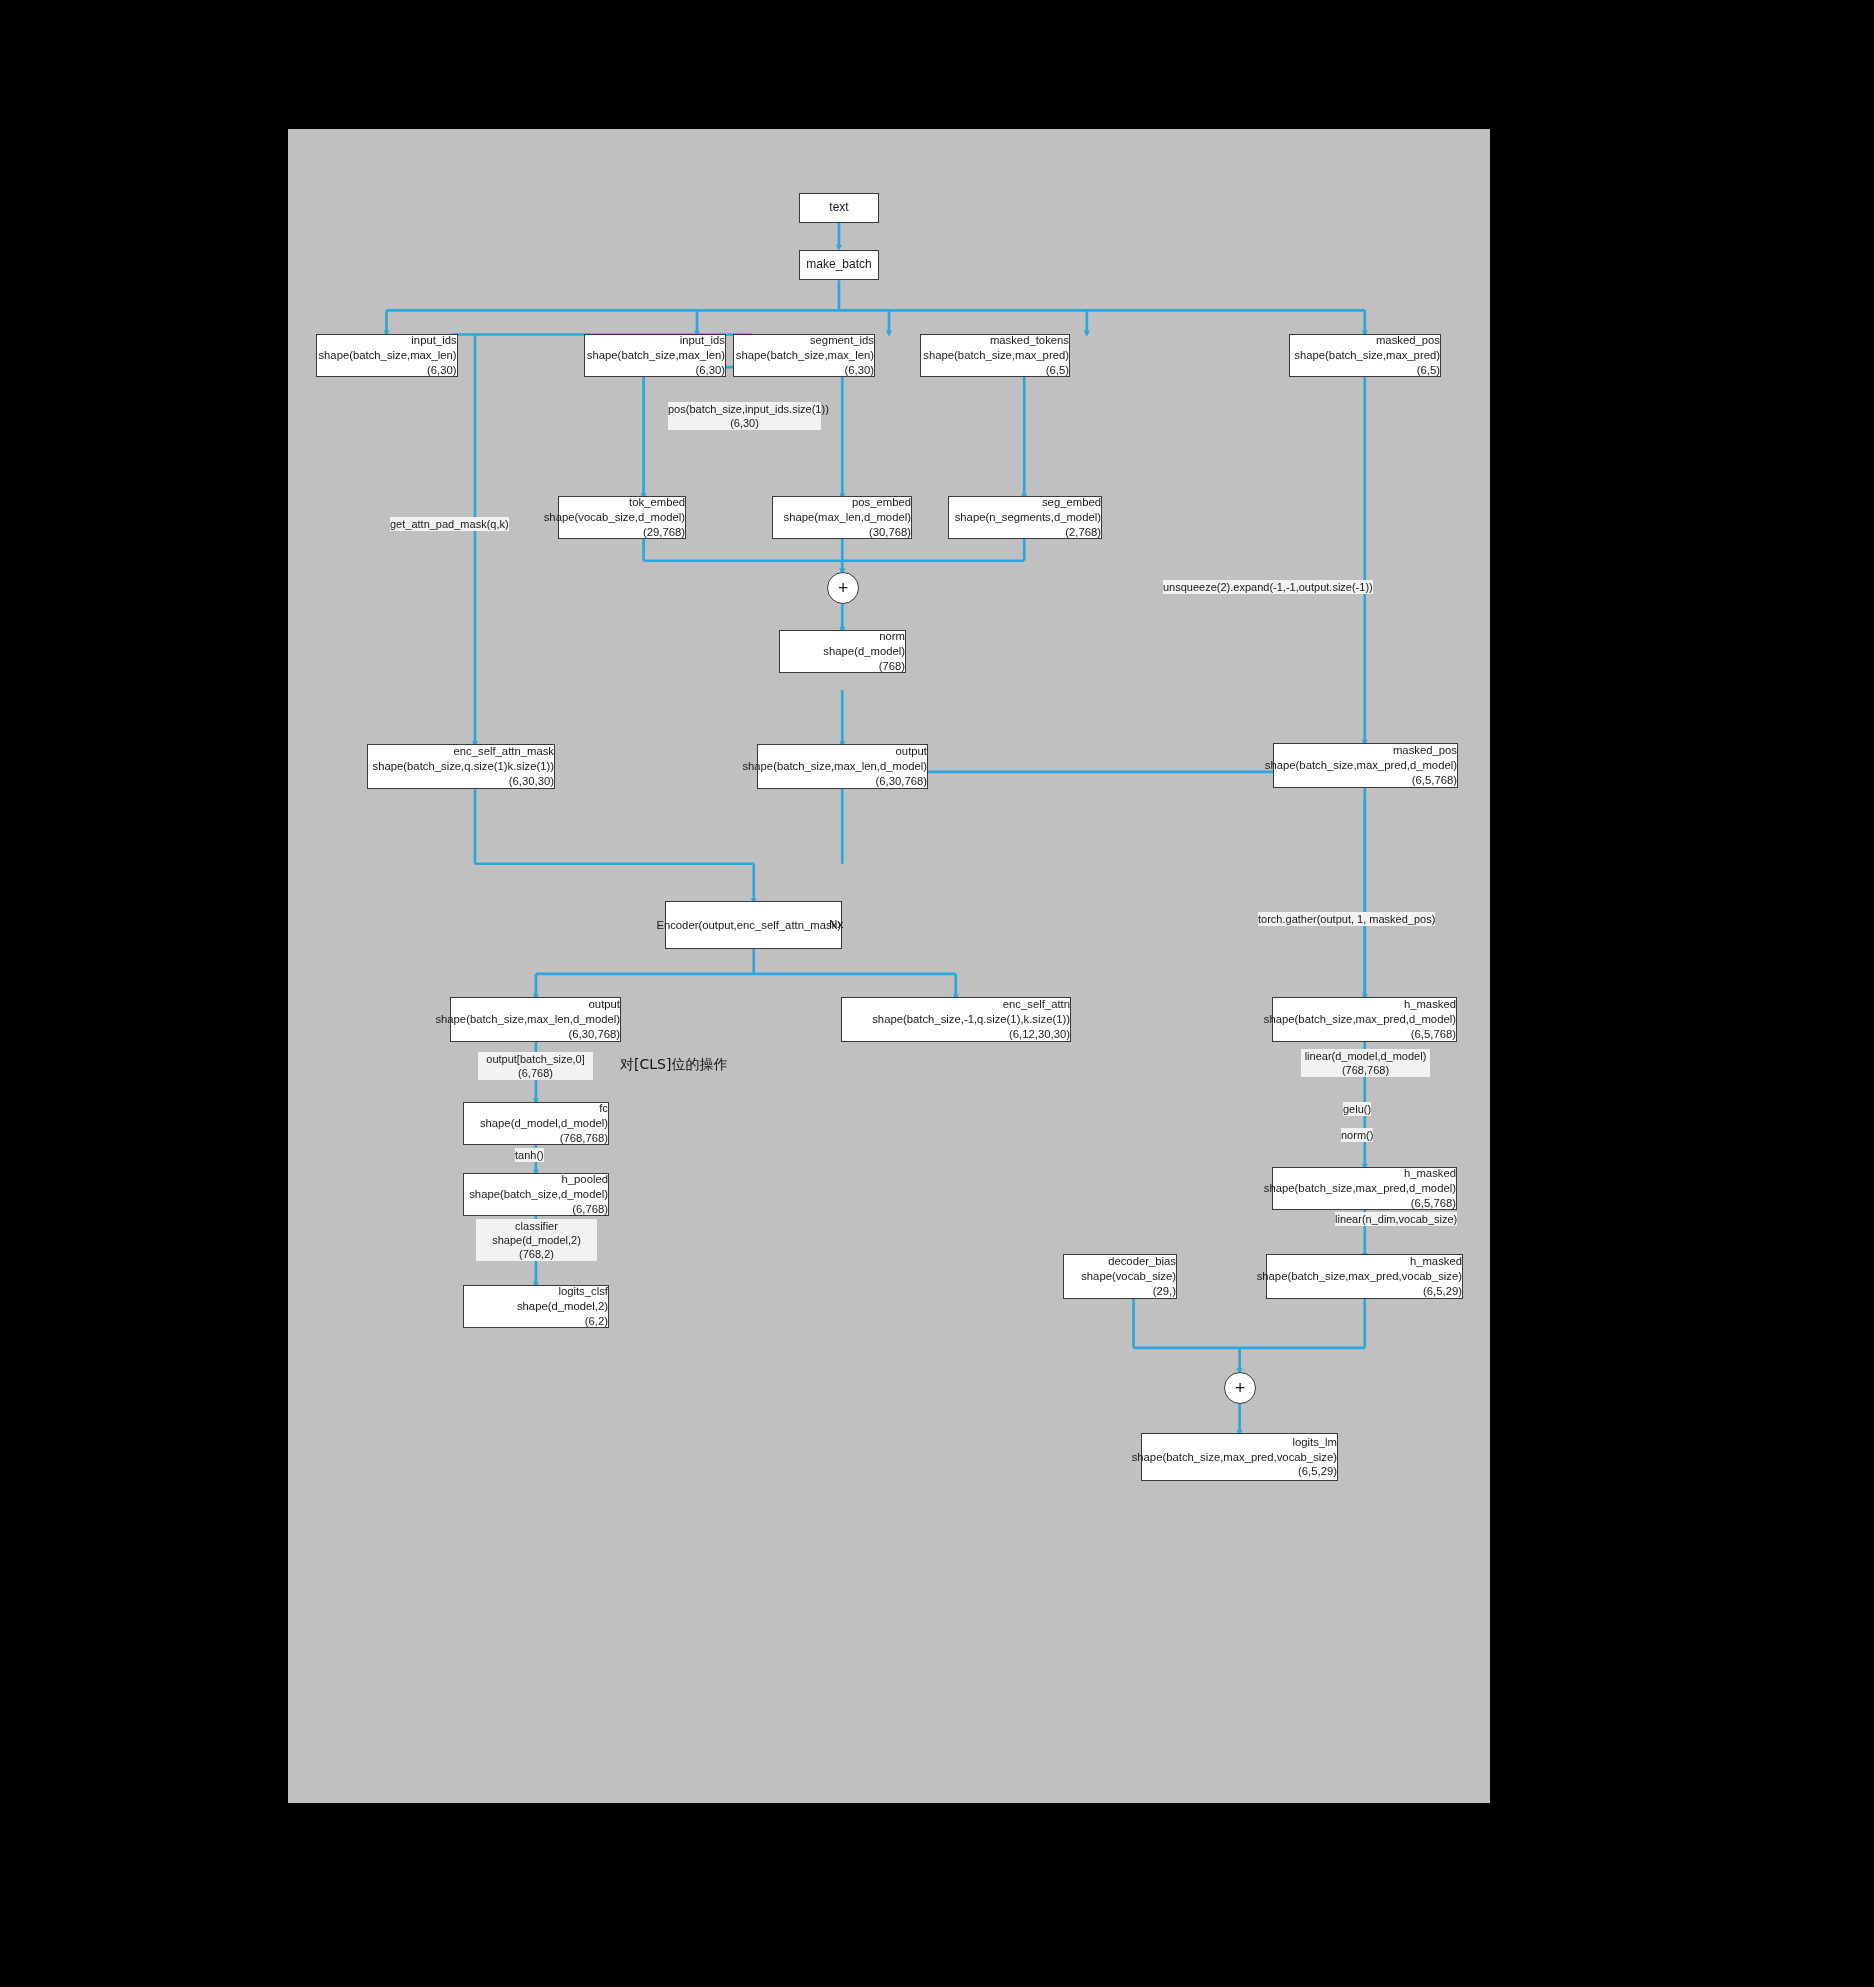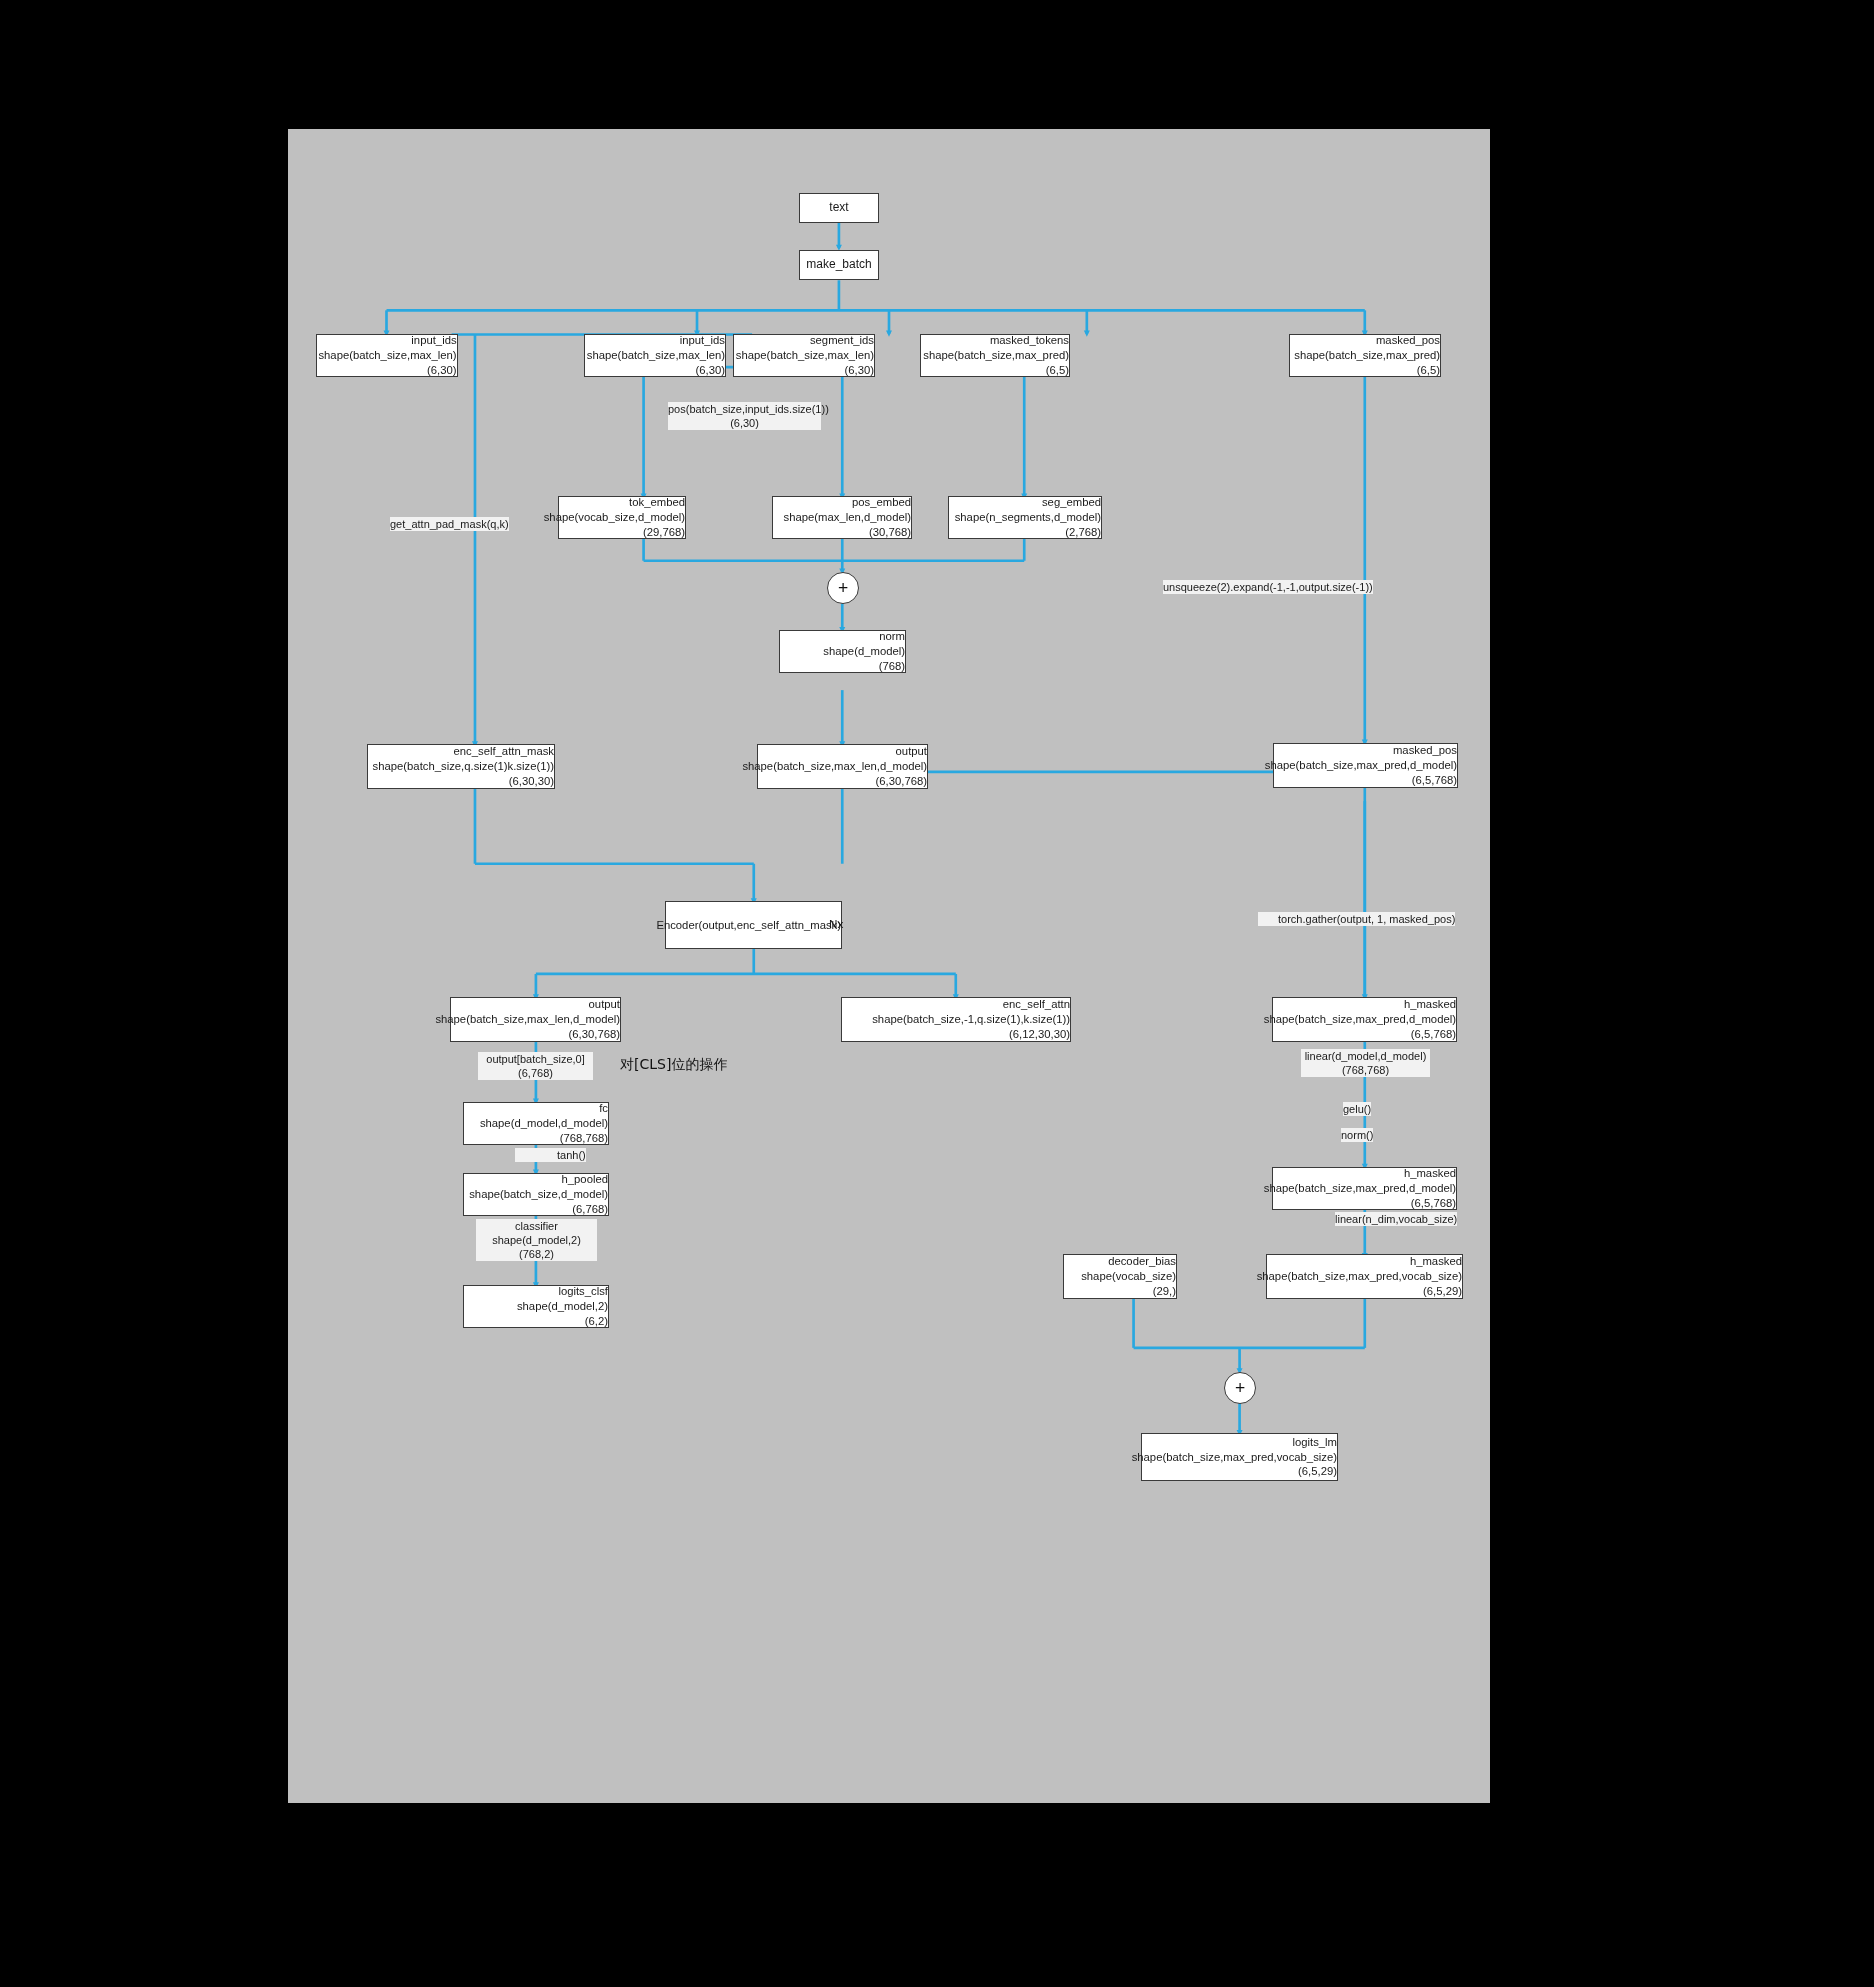--- a/index.html
+++ b/index.html
@@ -262,30 +262,30 @@
     </div>
 
     <div class="elabel" style="left:102px;top:388px;">
       <span class="ln">get_attn_pad_mask(q,k)</span>
     </div>
 
     <div class="elabel" style="left:875px;top:451px;">
       <span class="ln">unsqueeze(2).expand(-1,-1,output.size(-1))</span>
     </div>
 
-    <div class="elabel" style="left:970px;top:783px;padding-left:20px;">
+    <div class="elabel" style="left:970px;top:783px;">
       <span class="ln">torch.gather(output, 1, masked_pos)</span>
     </div>
 
     <div class="elabel" style="left:190px;top:923px;width:115px;">
       <span class="ln">output[batch_size,0]</span>
       <span class="ln">(6,768)</span>
     </div>
 
-    <div class="elabel" style="left:227px;top:1019px;padding-left:42px;">
+    <div class="elabel" style="left:227px;top:1019px;">
       <span class="ln">tanh()</span>
     </div>
 
     <div class="elabel" style="left:188px;top:1090px;width:121px;">
       <span class="ln">classifier</span>
       <span class="ln">shape(d_model,2)</span>
       <span class="ln">(768,2)</span>
     </div>
 
     <div class="elabel" style="left:1013px;top:920px;width:129px;">

